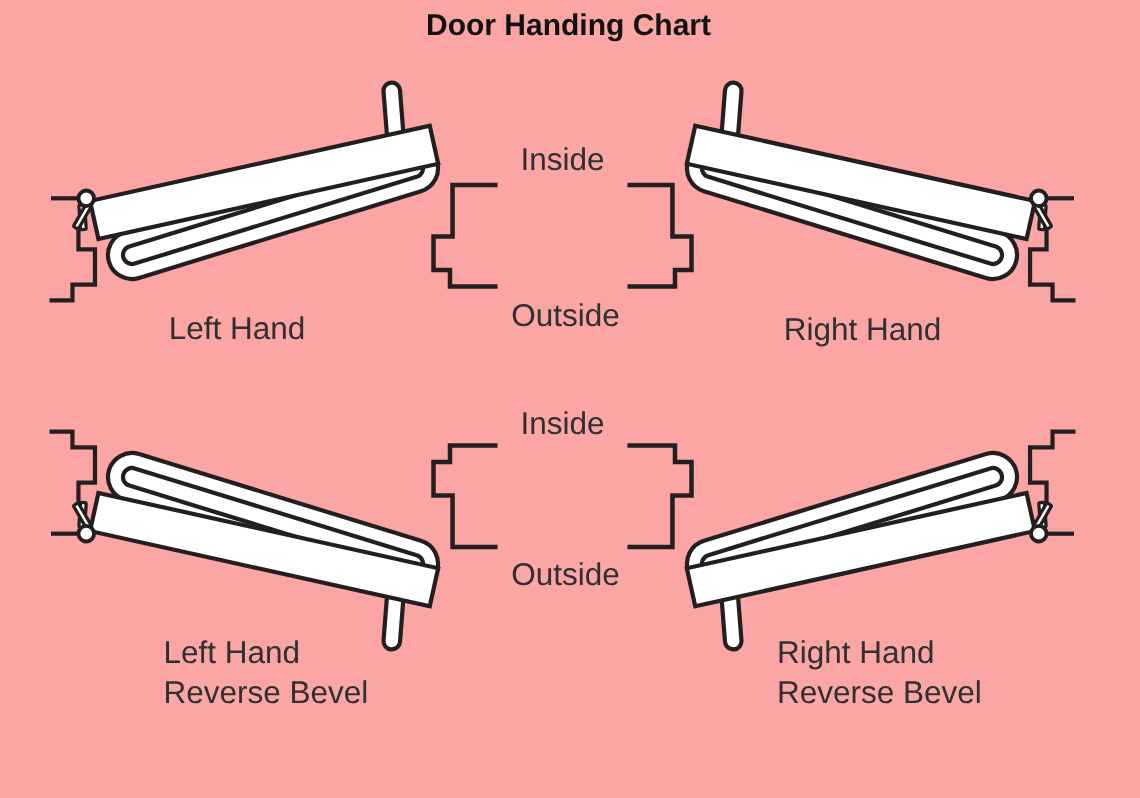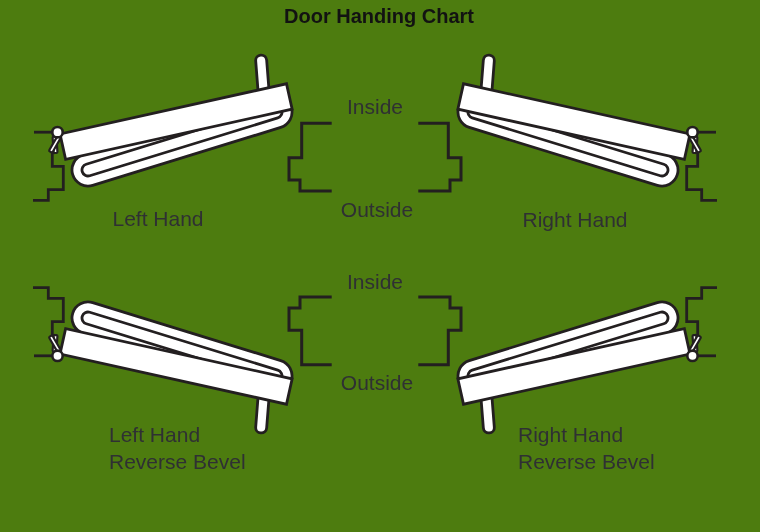--- a/index.html
+++ b/index.html
@@ -1,16 +1,16 @@
 <!DOCTYPE html>
 <html><head>
 <meta charset="utf-8">
 <style>
   html,body{margin:0;padding:0;background:#ffffff;}
-  .stage{width:760px;height:532px;position:relative;background:#4d7c0f;overflow:hidden;}
+  .stage{width:760px;height:532px;position:relative;background:#fca5a5;overflow:hidden;}
   svg{display:block;}
   .title-text{font-family:"Liberation Sans",sans-serif;font-size:20px;font-weight:bold;fill:#121212;}
   .lbl{font-family:"Liberation Sans",sans-serif;font-size:21px;fill:#2f3033;}
   .ln{fill:none;stroke:#231f20;stroke-width:2.8;}
   .jamb-ln{fill:none;stroke:#231f20;stroke-width:3;}
   .wh{fill:#ffffff;stroke:#231f20;stroke-width:2.8;}
   .hinge-leaf{fill:#ffffff;stroke:#231f20;stroke-width:2.2;}
   .hinge-pin{fill:#ffffff;stroke:#231f20;stroke-width:2.6;}
 </style>
 </head>

